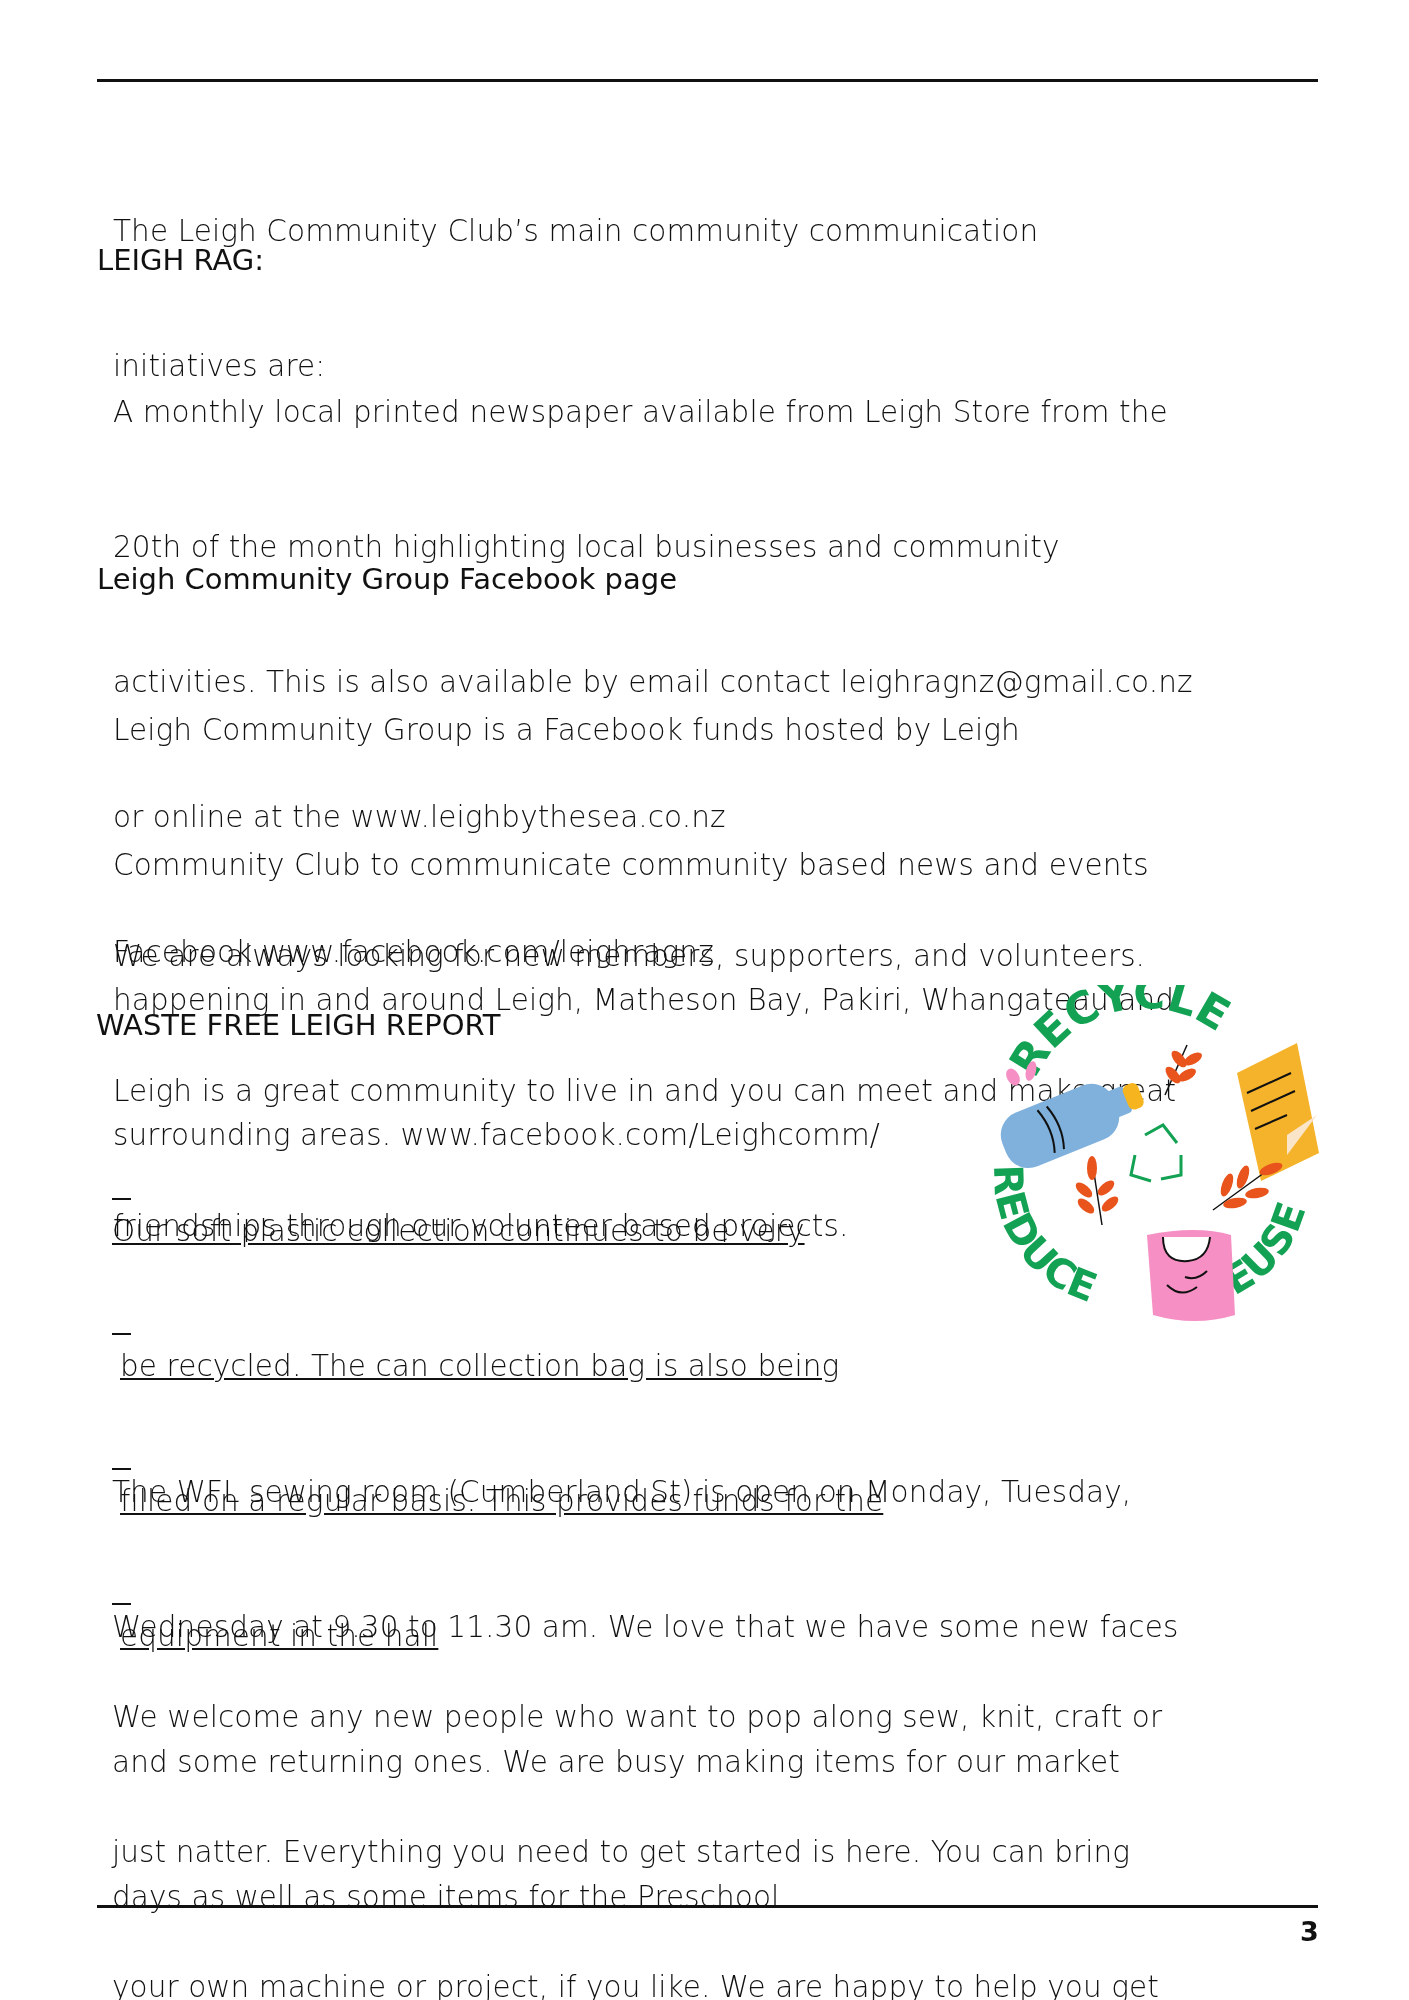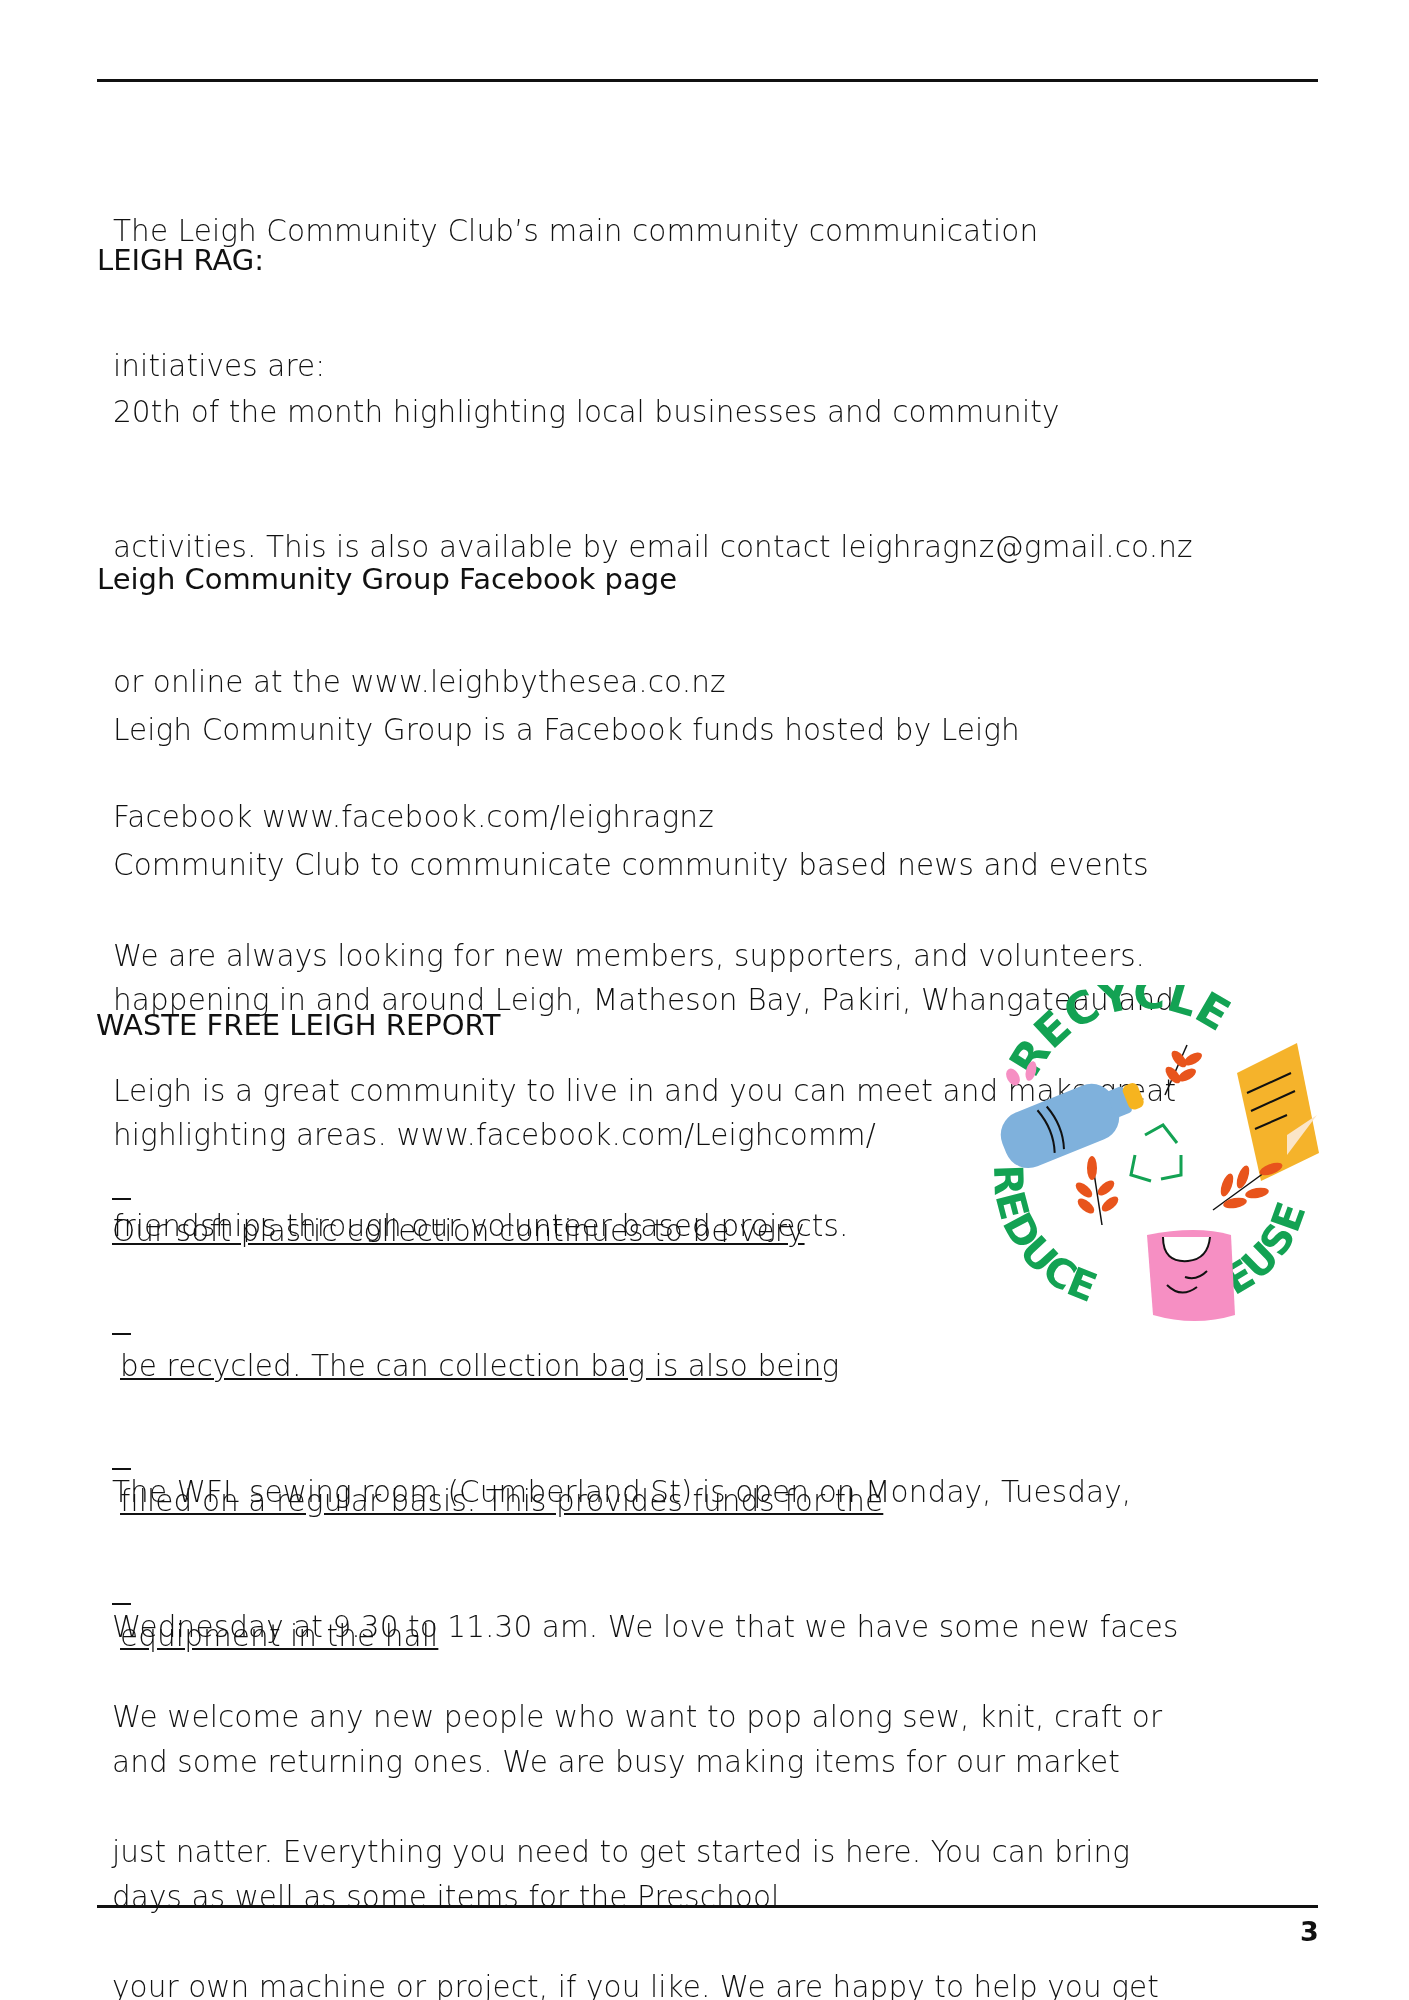--- a/index.html
+++ b/index.html
@@ -32,32 +32,33 @@
 
 <div class="rule top"></div>
 
 <p class="text" id="intro">
   <span class="line">The Leigh Community Club’s main community communication</span>
   <span class="line">initiatives are:</span>
 </p>
 
 <h2 class="heading" id="rag-h">LEIGH RAG:</h2>
 <p class="text" id="rag-body">
+  <span class="line">A monthly local printed newspaper available from Leigh Store from the</span>
   <span class="line">20th of the month highlighting local businesses and community</span>
   <span class="line">activities. This is also available by email contact leighragnz@gmail.co.nz</span>
   <span class="line">or online at the www.leighbythesea.co.nz</span>
   <span class="line">Facebook www.facebook.com/leighragnz</span>
 </p>
 
 <h2 class="heading" id="fb-h">Leigh Community Group Facebook page</h2>
 <p class="text" id="fb-body">
   <span class="line">Leigh Community Group is a Facebook funds hosted by Leigh</span>
   <span class="line">Community Club to communicate community based news and events</span>
   <span class="line">happening in and around Leigh, Matheson Bay, Pakiri, Whangateau and</span>
-  <span class="line">highlighting areas. www.facebook.com/Leighcomm/</span>
+  <span class="line">surrounding areas. www.facebook.com/Leighcomm/</span>
 </p>
 
 <p class="text" id="members">
   <span class="line">We are always looking for new members, supporters, and volunteers.</span>
   <span class="line">Leigh is a great community to live in and you can meet and make great</span>
   <span class="line">friendships through our volunteer based projects.</span>
 </p>
 
 <h2 class="heading" id="wfl-h">WASTE FREE LEIGH REPORT</h2>
 <p class="text" id="wfl-body">

